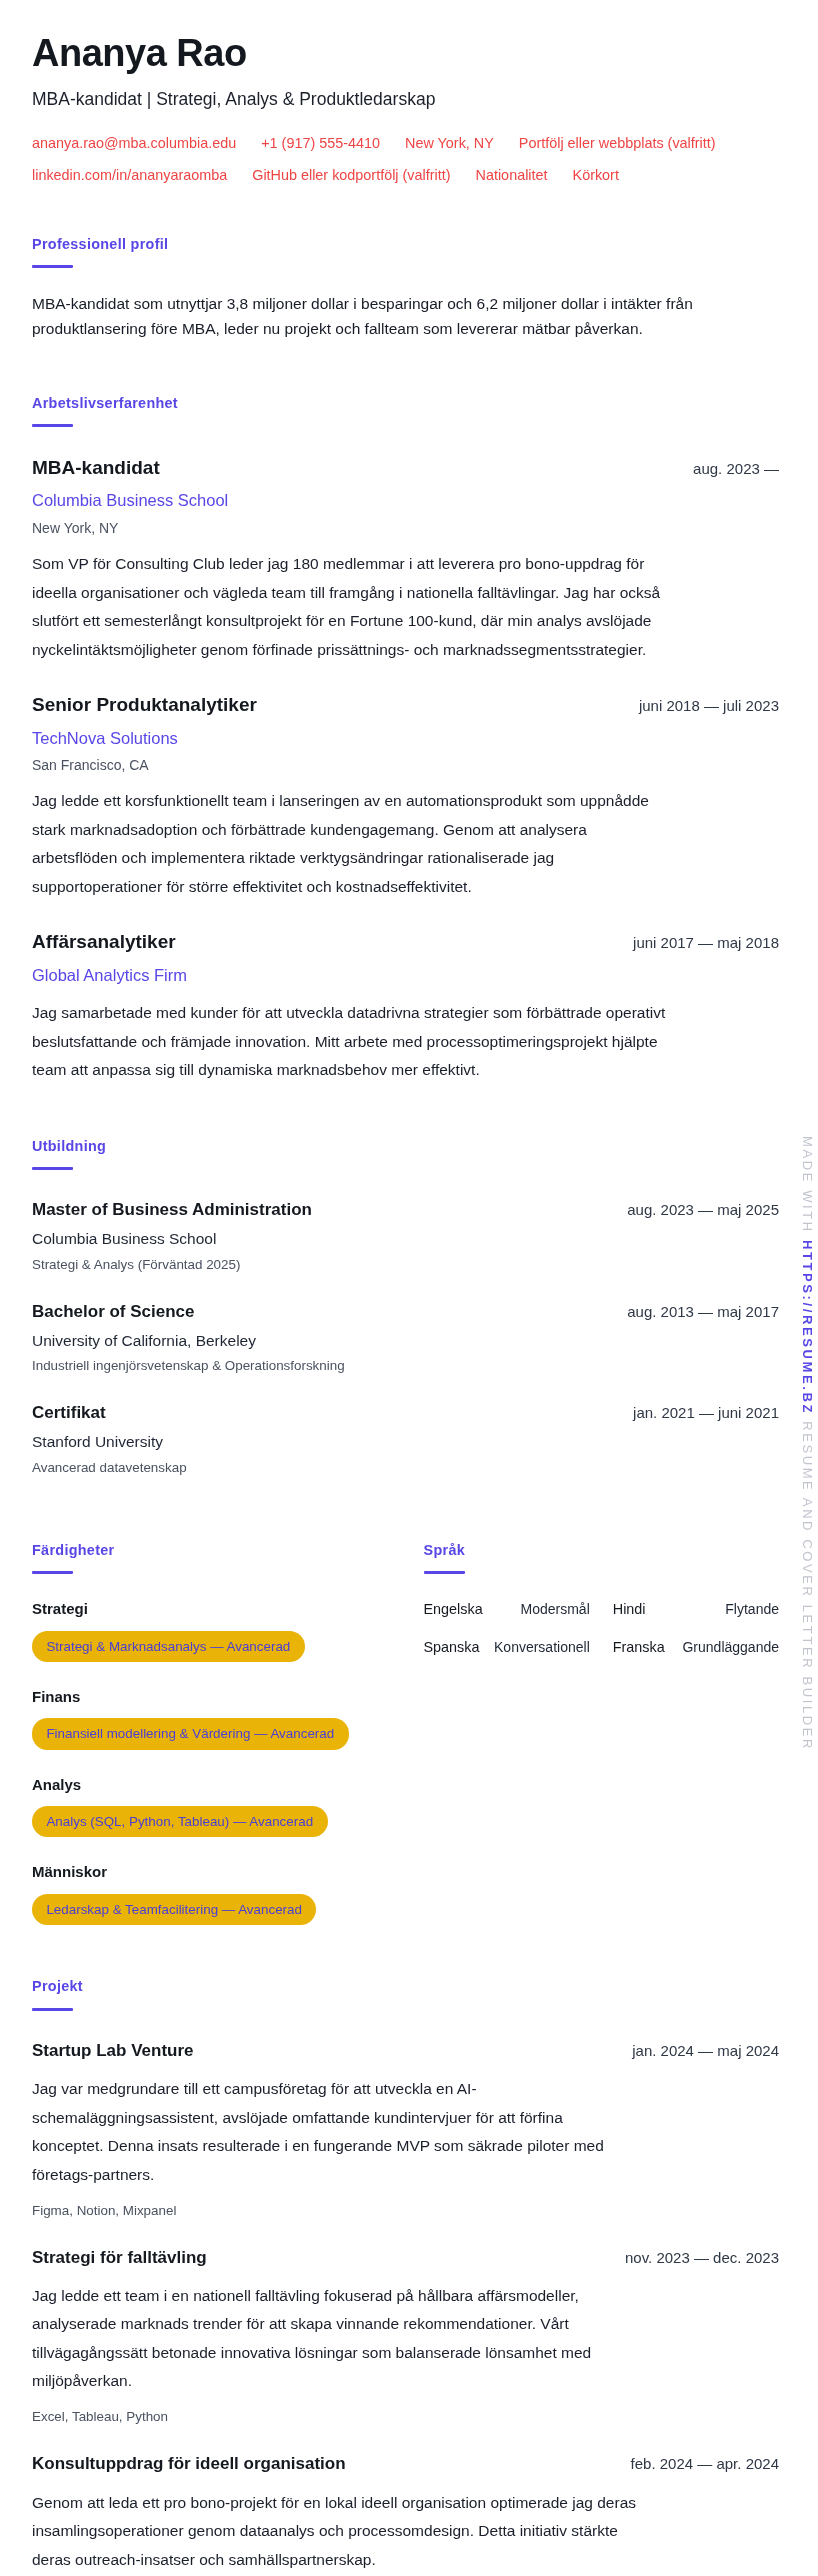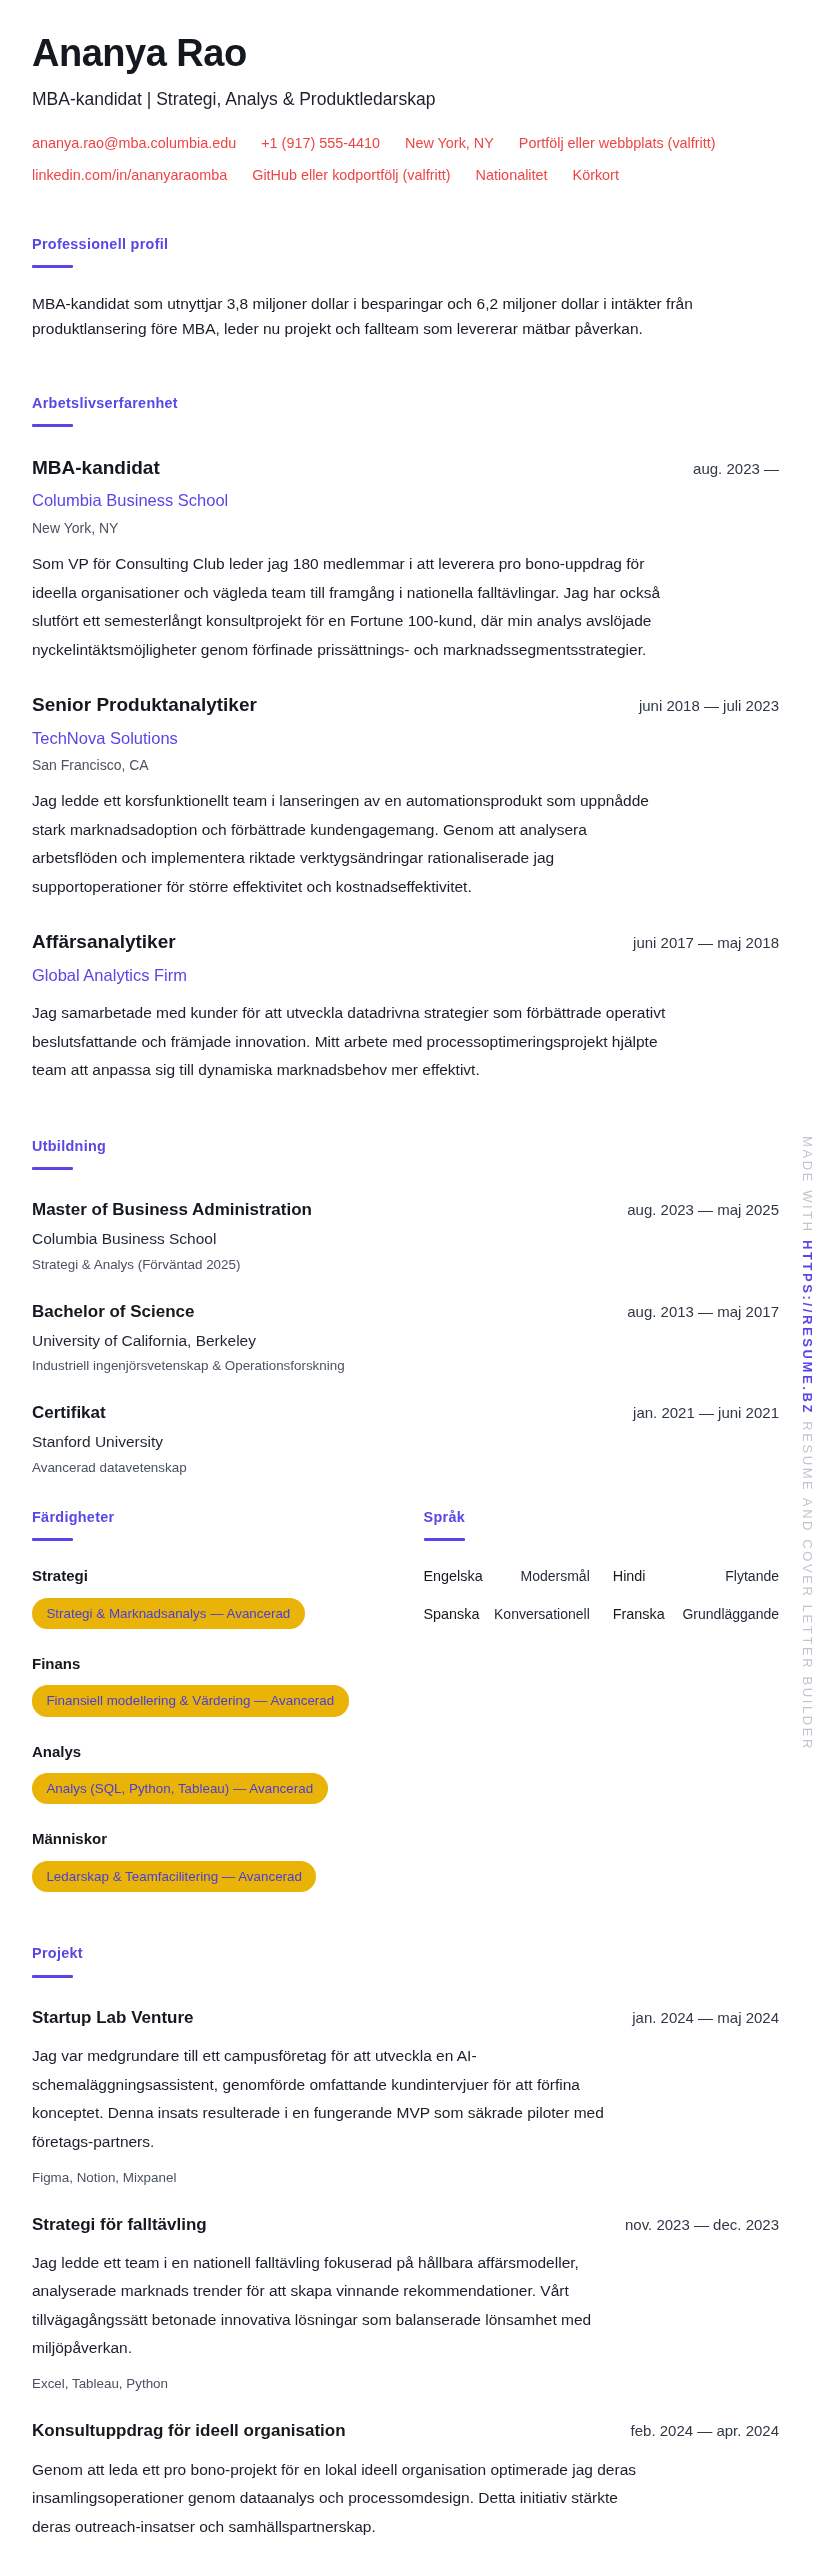--- a/index.html
+++ b/index.html
@@ -113,21 +113,21 @@
   .edu-field {
     margin-top: 8.2px;
     font-size: 13.4px;
     color: #4a5260;
   }
 
   .cols {
     display: grid;
     grid-template-columns: 1fr 1fr;
     column-gap: 36px;
-    margin-top: 34px;
+    margin-top: 67px;
   }
   .cols .section { margin-top: 0; }
 
   .skill-group { margin-top: 26px; }
   .skill-cat {
     font-size: 15px;
     font-weight: 700;
     color: #14181f;
   }
   .badge {
@@ -316,21 +316,21 @@
 
 <section class="section">
   <h2>Projekt</h2>
   <div class="rule"></div>
 
   <article class="entry">
     <div class="entry-head">
       <h3 class="entry-title md">Startup Lab Venture</h3>
       <span class="entry-date">jan. 2024 — maj 2024</span>
     </div>
-    <p class="desc narrow">Jag var medgrundare till ett campusföretag för att utveckla en AI-schemaläggningsassistent, genomförde omfattande kundintervjuer för att förfina konceptet. Denna insats resulterade i en fungerande MVP som säkrade piloter med företags-partners.</p>
+    <p class="desc narrow">Jag var medgrundare till ett campusföretag för att utveckla en AI-schemaläggningsassistent, avslöjade omfattande kundintervjuer för att förfina konceptet. Denna insats resulterade i en fungerande MVP som säkrade piloter med företags-partners.</p>
     <div class="tools">Figma, Notion, Mixpanel</div>
   </article>
 
   <article class="entry">
     <div class="entry-head">
       <h3 class="entry-title md">Strategi för falltävling</h3>
       <span class="entry-date">nov. 2023 — dec. 2023</span>
     </div>
     <p class="desc narrow">Jag ledde ett team i en nationell falltävling fokuserad på hållbara affärsmodeller, analyserade marknads trender för att skapa vinnande rekommendationer. Vårt tillvägagångssätt betonade innovativa lösningar som balanserade lönsamhet med miljöpåverkan.</p>
     <div class="tools">Excel, Tableau, Python</div>

